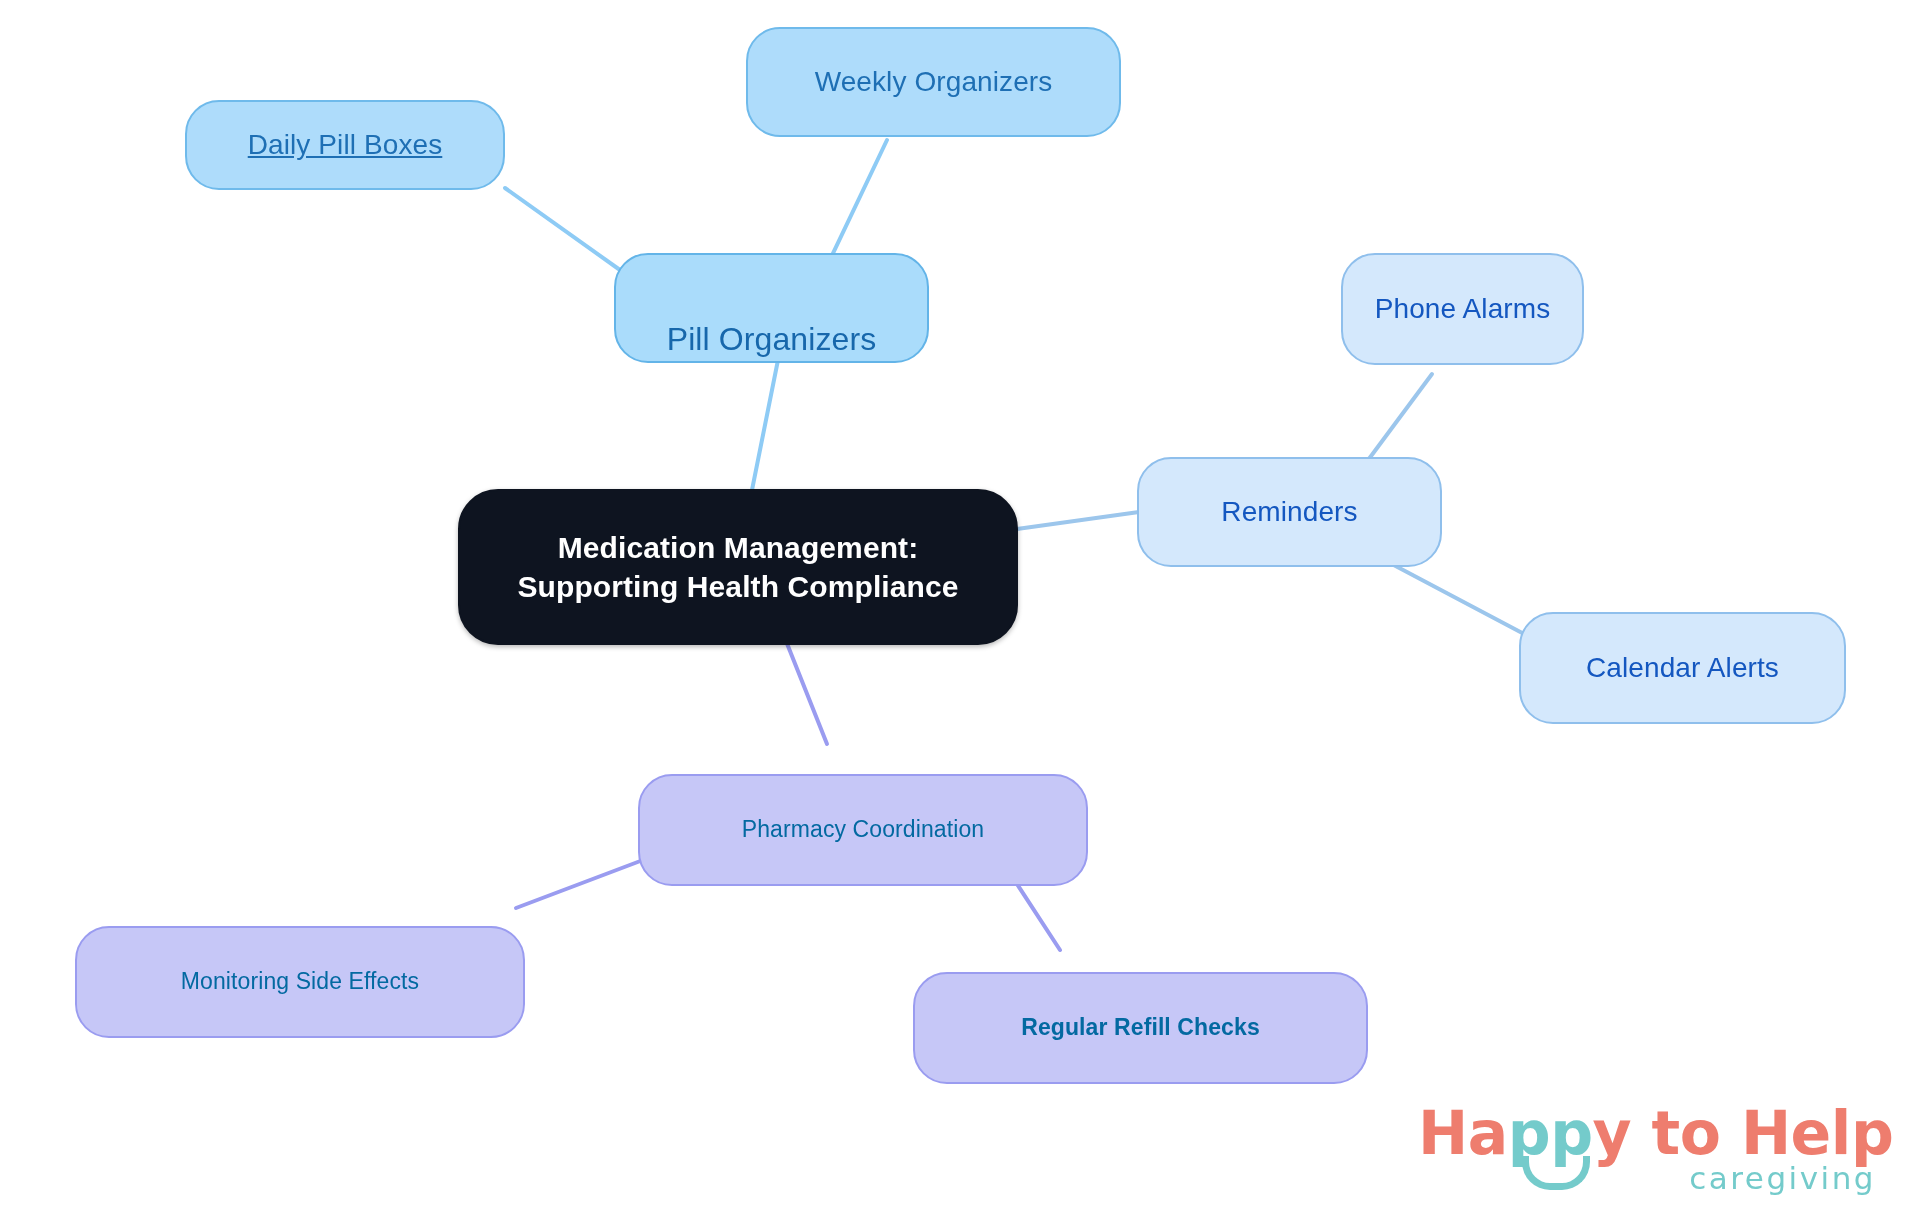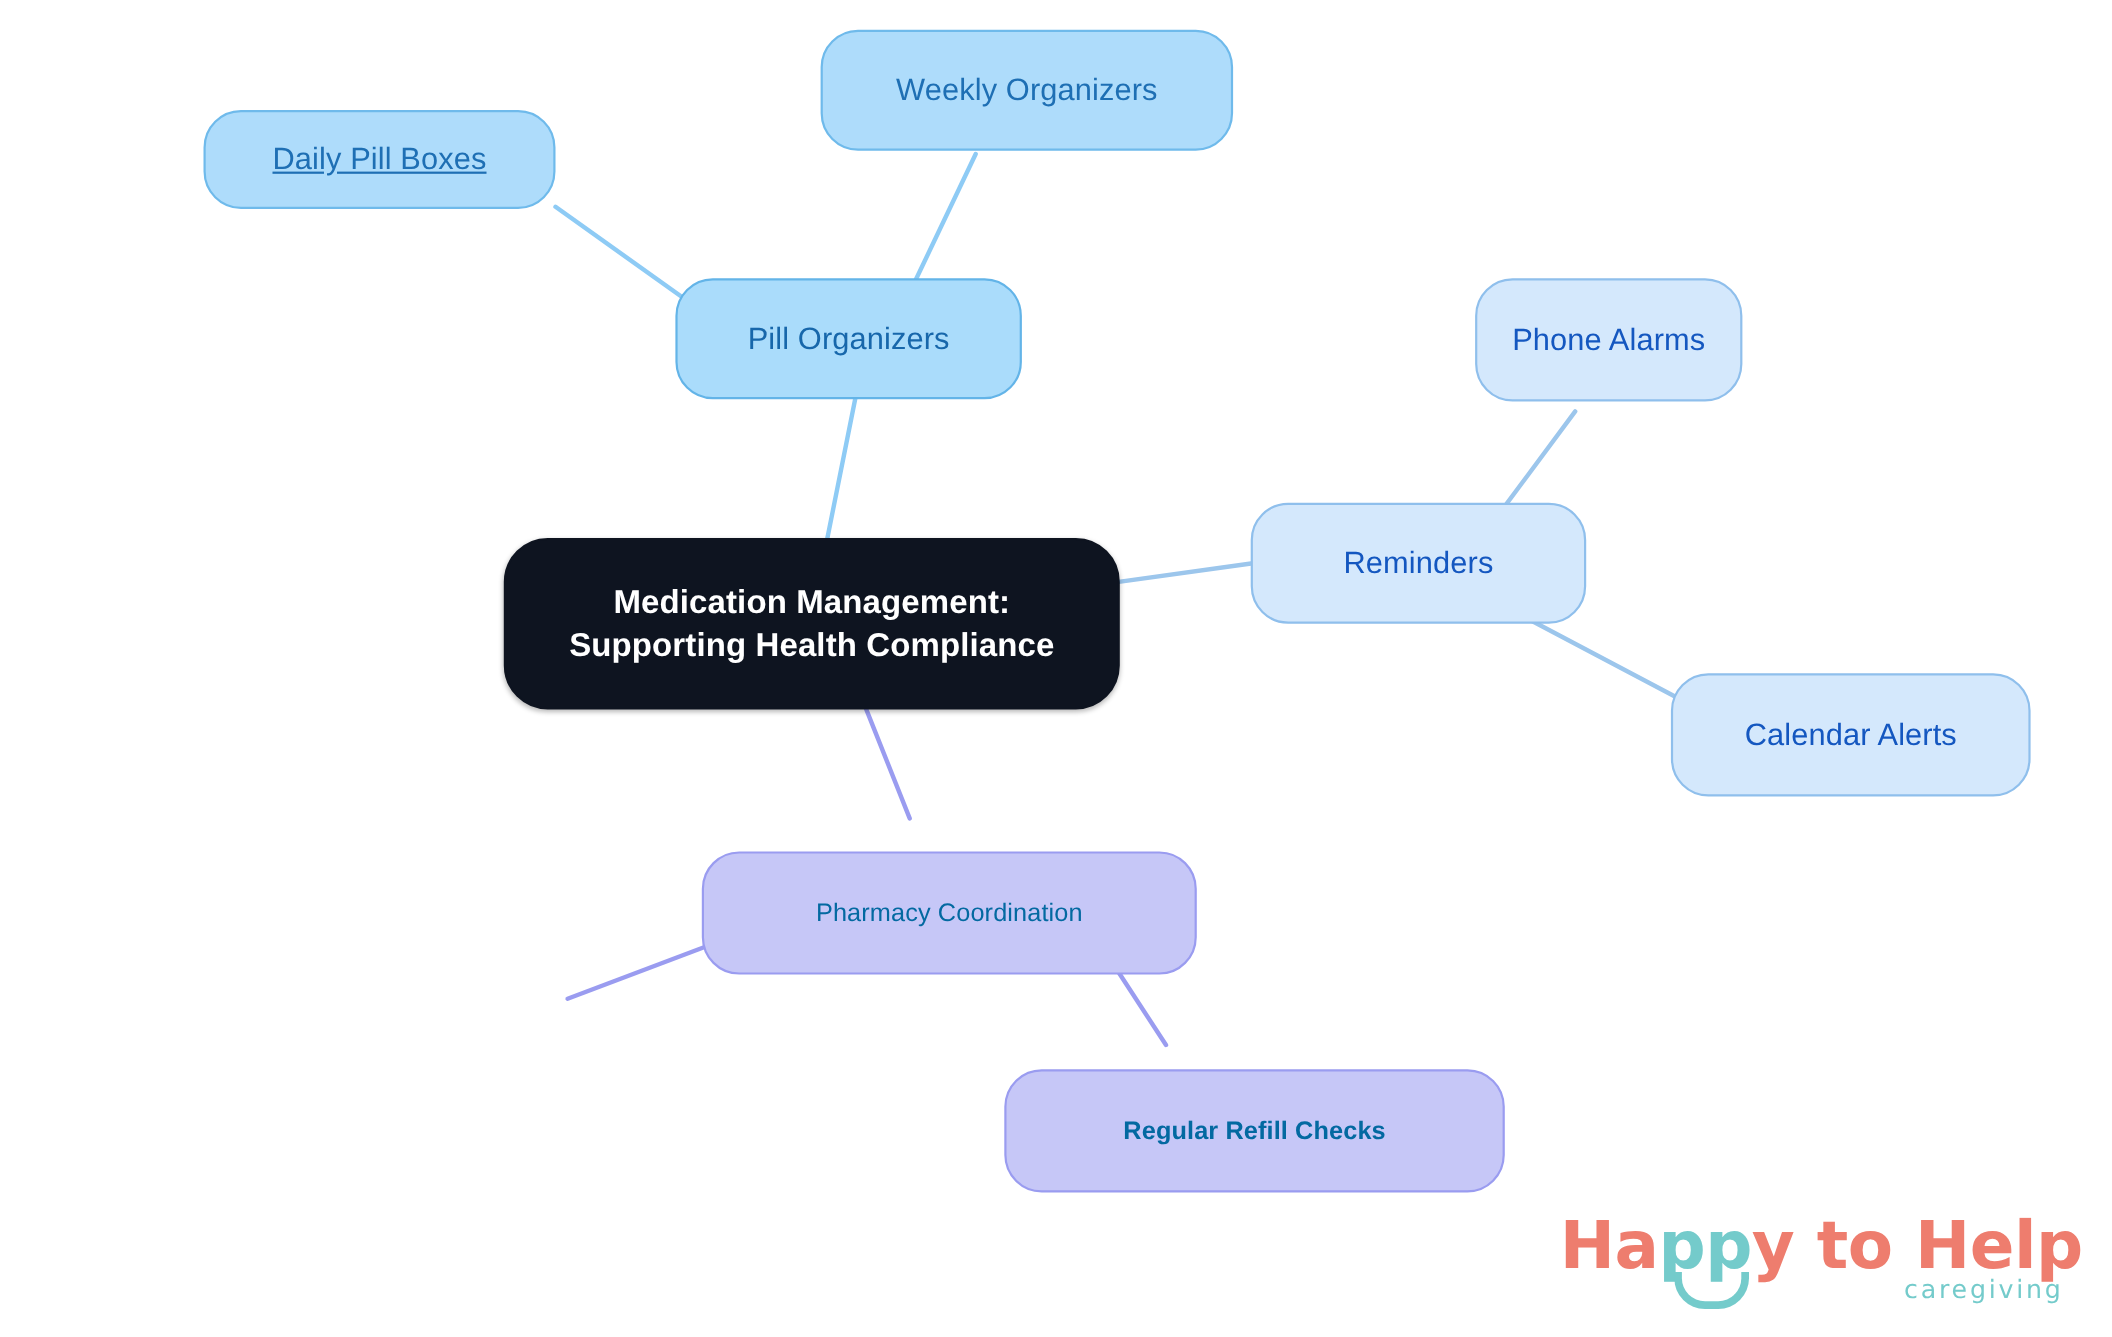--- a/index.html
+++ b/index.html
@@ -54,21 +54,22 @@
     font-size: 30px;
     border-radius: 40px;
     box-shadow: 0 2px 5px rgba(0,0,0,0.28);
   }
 
   
   .node.blue-branch {
     background: #aadcfb;
     border-color: #63b4e8;
     color: #1767ab;
-    font-size: 28px;
+    font-size: 32px;
+    align-items: flex-end;
   }
   .node.blue-leaf {
     background: #aedcfb;
     border-color: #6fbaeb;
     color: #1e6fb4;
     font-size: 28px;
   }
 
   
   .node.pale-branch,
@@ -119,21 +120,21 @@
     width: 54px;
     height: 27px;
     border: 7px solid #74cbcb;
     border-top: none;
     border-radius: 0 0 28px 28px;
   }
   .logo-sub {
     position: absolute;
     right: 2px;
     top: 62px;
-    font-size: 23px;
+    font-size: 31px;
     color: #74cbcb;
     letter-spacing: 2.5px;
     white-space: nowrap;
     font-family: "DejaVu Sans", sans-serif;
   }
 </style>
 </head>
 <body>
 
 <div id="mindmap-canvas">
@@ -185,20 +186,23 @@
   </div>
 
   <div class="node pale-leaf" style="left:1519px; top:612px; width:327px; height:112px;">
     <span>Calendar Alerts</span>
   </div>
 
   <div class="node purple-branch" style="left:638px; top:746px; width:450px; height:112px;">
     <span>Pharmacy Coordination</span>
   </div>
 
+  <div class="node purple-leaf" style="left:75px; top:898px; width:450px; height:112px;">
+    <span>Monitoring Side Effects</span>
+  </div>
 
   <div class="node purple-leaf" style="left:913px; top:944px; width:455px; height:112px;font-weight:bold;">
     <span>Regular Refill Checks</span>
   </div>
 
   <div id="brand-logo">
     <div class="logo-wordmark"><span>Ha</span><span class="logo-pp">pp</span><span>y to Help</span></div>
     <div class="logo-smile"></div>
     <div class="logo-sub">caregiving</div>
   </div>

